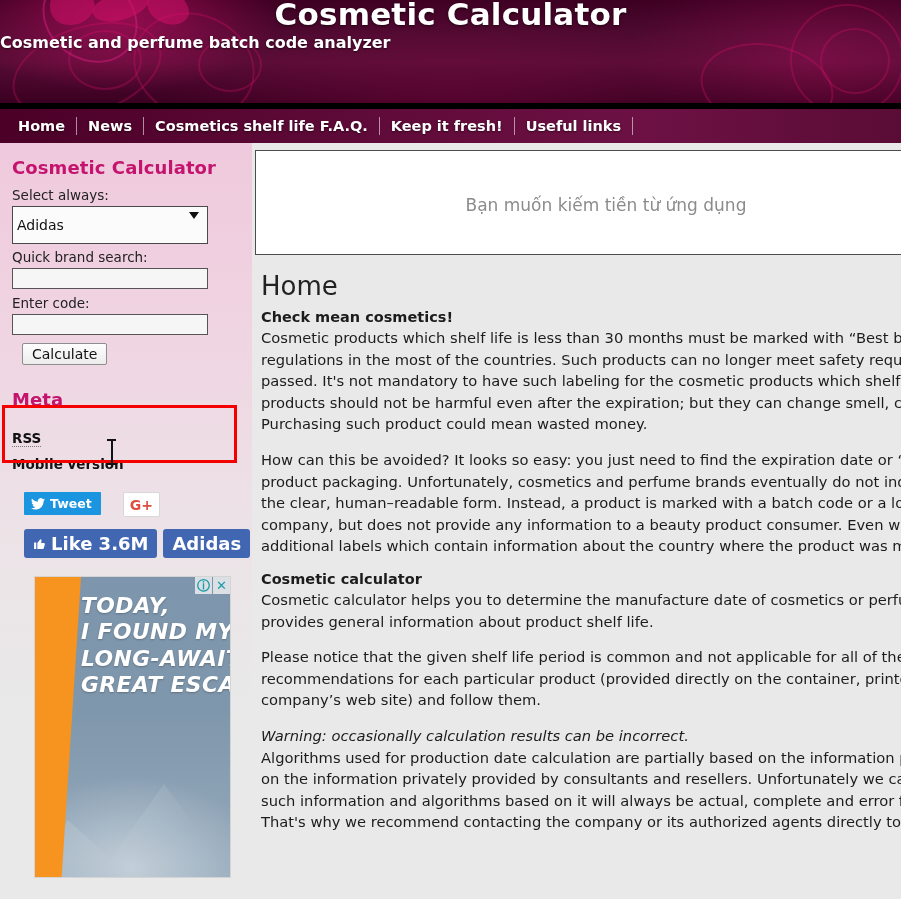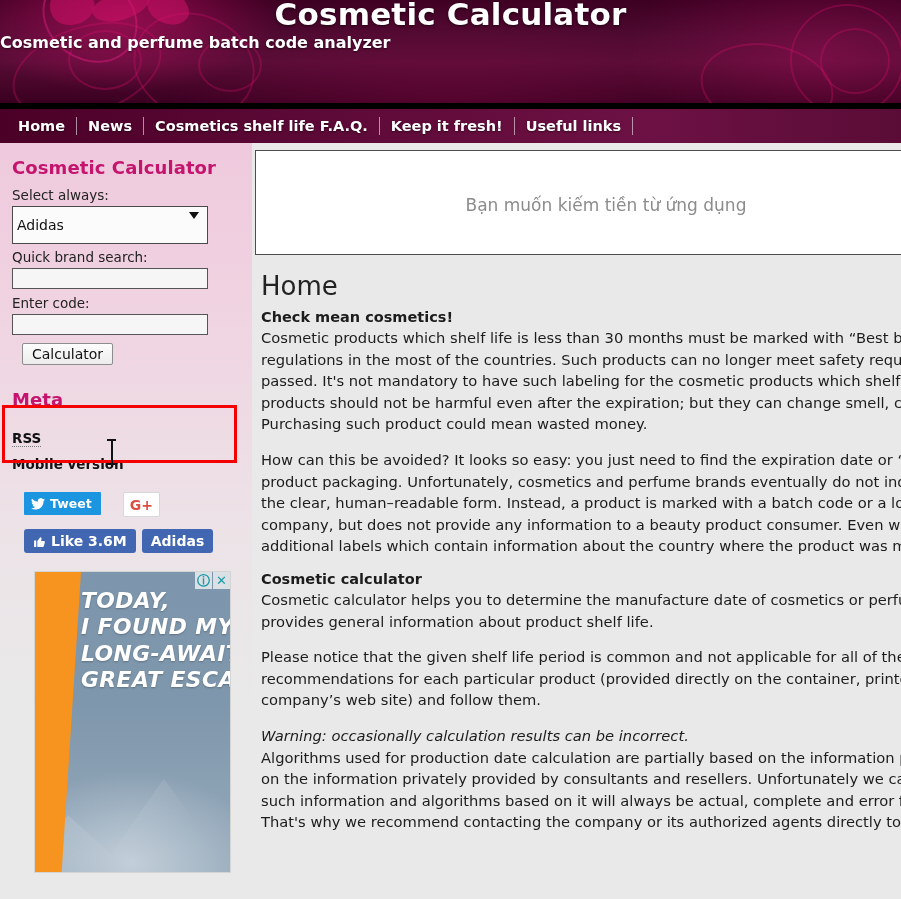--- a/index.html
+++ b/index.html
@@ -114,21 +114,21 @@
     padding:4px 9px 4px 7px;font-size:12.5px;font-weight:700;margin:8px 0 0 14px;cursor:pointer;
   }
   .gplus{
     display:inline-flex;align-items:center;justify-content:center;
     width:35px;height:23px;background:#fff;border:1px solid #d8d8d8;border-radius:2px;
     margin:11px 0 0 18px;font-size:14px;font-weight:700;color:#dc4e41;cursor:pointer;
   }
   .fbrow{display:flex;gap:6px;margin:12px 0 0 14px;}
   .fbbtn{
     display:inline-flex;align-items:center;gap:5px;background:#4267b2;color:#fff;
-    border-radius:3px;padding:4px 9px;font-size:14px;font-weight:700;cursor:pointer;
+    border-radius:3px;padding:4px 9px;font-size:18px;font-weight:700;cursor:pointer;
   }
 
   .ad-side{
     position:relative;margin:18px 0 0 24px;width:195px;height:300px;
     border:1px solid #d4d4d4;background:#fff;overflow:hidden;
   }
   .ad-side .bg{
     position:absolute;inset:0;
     background:
       radial-gradient(ellipse 190px 130px at 96px 290px, rgba(255,255,255,.45) 0%, rgba(255,255,255,0) 70%),
@@ -226,21 +226,21 @@
         </select>
         <span class="arrow"></span>
       </span>
 
       <label class="lbl">Quick brand search:</label>
       <input class="txt" type="text" value="" style="">
 
       <label class="lbl">Enter code:</label>
       <input class="txt" type="text" value="" style="">
 
-      <button class="calc-btn">Calculator</button>
+      <button class="calc-btn">Calculate</button>
 
       <div class="redbox"></div>
       <div class="caret">
         <b class="t"></b>
           <i></i>
           <b class="b"></b>
       </div>
 
       <div class="side-h meta">Meta</div>
       <a class="meta-link rss" href="#">RSS</a>

